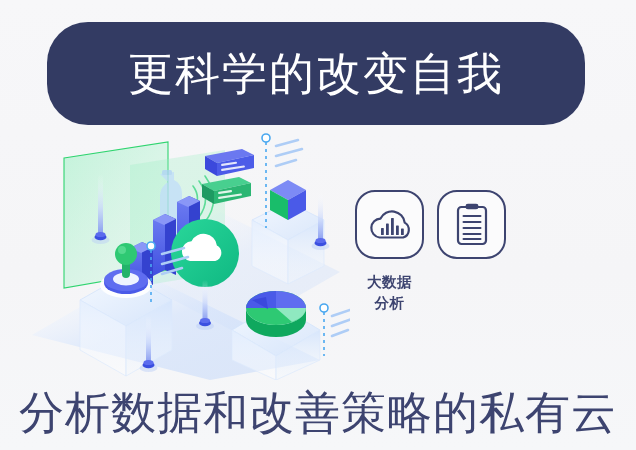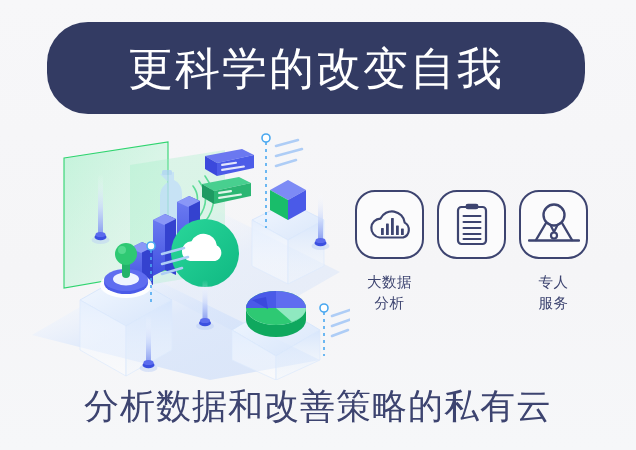--- a/index.html
+++ b/index.html
@@ -20,21 +20,21 @@
     left: 0; top: 0;
     width: 636px; height: 450px;
     background: linear-gradient(180deg, #f7f7f9 0%, #f5f5f7 60%, #f6f7f9 100%);
     overflow: hidden;
   }
 
   
   .header-pill {
     position: absolute;
     left: 47px; top: 22px;
-    width: 538px; height: 92px;
+    width: 538px; height: 103px;
     background: #333b63;
     border-radius: 41px;
     display: flex;
     align-items: center;
     justify-content: center;
     box-sizing: border-box;
   }
   .header-pill .title {
     color: #ffffff;
     font-size: 45px;
@@ -45,34 +45,35 @@
     font-family: "DejaVu Sans", "Liberation Sans", sans-serif;
   }
 
   
   .tagline {
     position: absolute;
     left: 0; top: 383px;
     width: 636px;
     text-align: center;
     color: #3d4470;
-    font-size: 35px;
+    font-size: 45px;
     letter-spacing: 1px;
     font-weight: 500;
     white-space: nowrap;
     font-family: "DejaVu Sans", "Liberation Sans", sans-serif;
   }
 
   
   .features {
     position: absolute;
     left: 352px; top: 190px;
     width: 240px;
     display: flex;
     gap: 7px;
+    font-weight: bold;
   }
   .feature {
     width: 75px;
     display: flex;
     flex-direction: column;
     align-items: center;
   }
   .feature-icon-box {
     width: 69px; height: 69px;
     border: 2px solid #3d4470;
@@ -334,31 +335,18 @@
             <line x1="11.5" y1="14" x2="28.5" y2="14"></line>
             <line x1="11.5" y1="20" x2="28.5" y2="20"></line>
             <line x1="11.5" y1="26" x2="28.5" y2="26"></line>
             <line x1="11.5" y1="32" x2="28.5" y2="32"></line>
             <line x1="11.5" y1="37" x2="28.5" y2="37"></line>
           </g>
         </svg>
       </div>
     </div>
 
-    <div class="feature">
-      <div class="feature-icon-box">
-        <svg width="52" height="46" viewBox="0 0 52 46">
-          <circle cx="26" cy="13" r="10.5" fill="none" stroke="#3d4470" stroke-width="2.4"></circle>
-          <path d="M18,21 L8,38 M34,21 L44,38" stroke="#3d4470" stroke-width="2.4" stroke-linecap="round"></path>
-          <path d="M22,22 L26,30 L30,22" fill="none" stroke="#3d4470" stroke-width="2.2" stroke-linejoin="round"></path>
-          <circle cx="26" cy="33.5" r="3" fill="none" stroke="#3d4470" stroke-width="2.2"></circle>
-          <line x1="1" y1="38.5" x2="51" y2="38.5" stroke="#3d4470" stroke-width="2.4" stroke-linecap="round"></line>
-        </svg>
-      </div>
-      <div class="feature-label">专人
-服务</div>
-    </div>
 
   </div>
 
   <div class="tagline">分析数据和改善策略的私有云</div>
 
 </div>
 
 </body></html>

